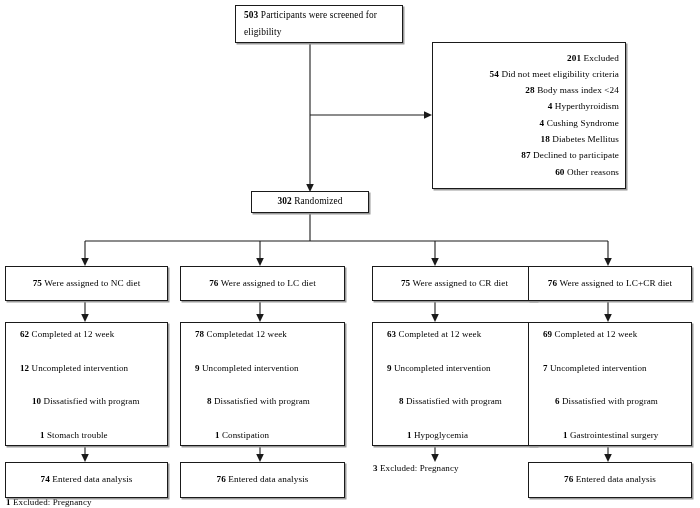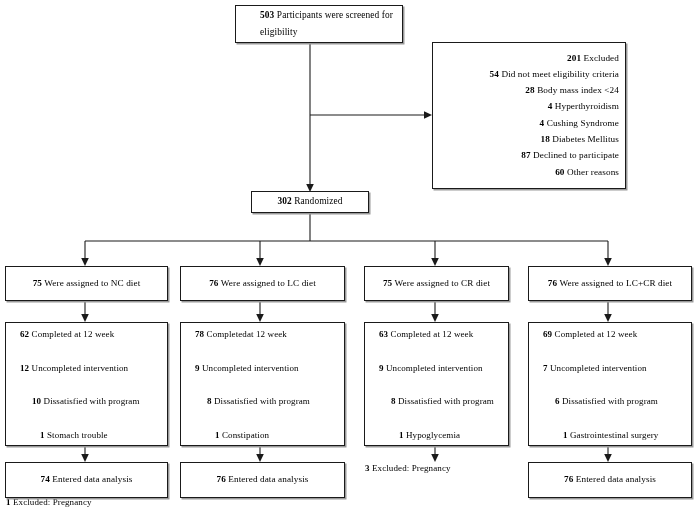--- a/index.html
+++ b/index.html
@@ -42,21 +42,21 @@
   }
   .line .num {
     font-weight: bold;
   }
   .line .txt {
     font-weight: normal;
   }
   
   #box-screened { left: 235px; top: 5px; width: 168px; height: 38px; }
   #box-screened .box-lines { justify-content: center; padding-left: 8px; }
-  #box-screened .line { font-size: 9.4px; line-height: 1.85; margin-left: 16px; }
+  #box-screened .line { font-size: 9.4px; line-height: 1.85; }
 
   
   #box-excluded { left: 432px; top: 42px; width: 194px; height: 147px; }
   #box-excluded .box-lines { justify-content: space-evenly; padding: 4px 6px 4px 8px; text-align: right; }
   #box-excluded .line { font-size: 9.2px; }
   #box-excluded .line.ind0 { padding-left: 0px; }
   #box-excluded .line.ind1 { padding-left: 22px; }
   #box-excluded .line.ind2 { padding-left: 30px; }
   #box-excluded .line.ind3 { padding-left: 44px; }
   #box-excluded .line.ind4 { padding-left: 32px; }
@@ -78,21 +78,21 @@
   .detail .box-lines { justify-content: flex-start; padding-top: 7px; gap: 16px; }
   .detail .line { font-size: 9.0px; line-height: 1.0; margin-bottom: 8.5px; }
 
   
   .analysis { top: 462px; height: 36px; }
   .analysis .box-lines { align-items: center; }
   .analysis .line { font-size: 9.2px; }
 
   .col1 { left: 5px;   width: 163px; }
   .col2 { left: 180px; width: 165px; }
-  .col3 { left: 364px; width: 145px; }
+  .col3 { left: 372px; width: 165px; }
   .col4 { left: 528px; width: 164px; }
 
   
   #connectors {
     position: absolute;
     left: 0; top: 0;
     width: 700px; height: 508px;
     pointer-events: none;
   }
   #connectors line, #connectors path { stroke: #1a1a1a; stroke-width: 1.1px; fill: none; }

